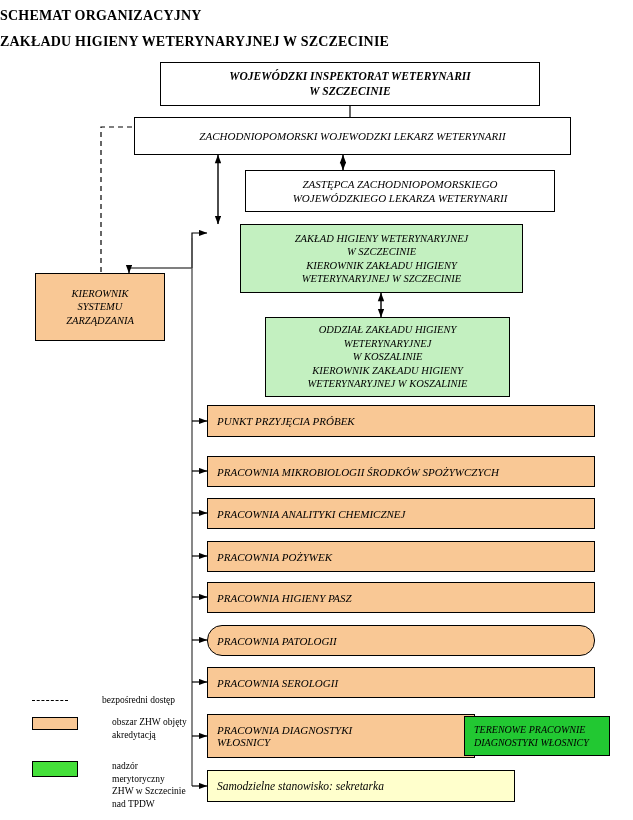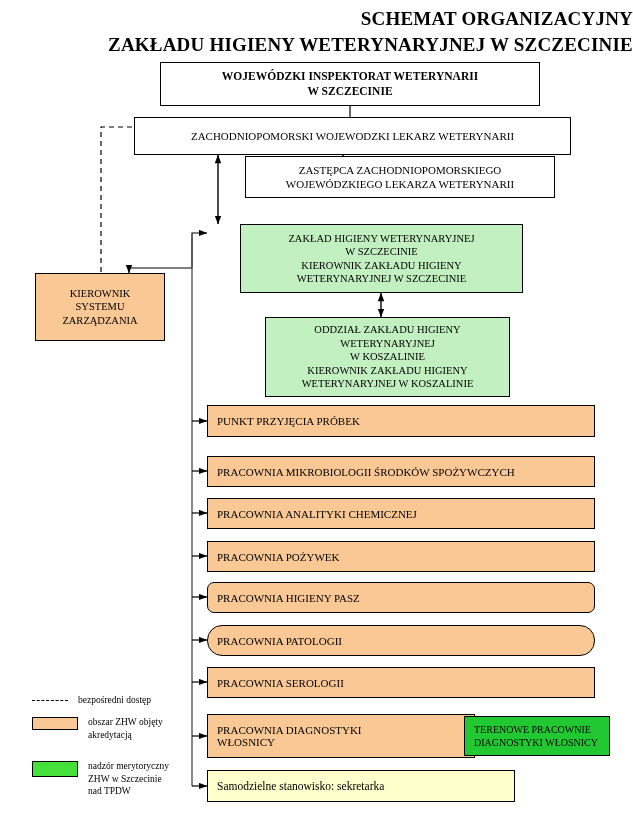--- a/index.html
+++ b/index.html
@@ -34,50 +34,52 @@
     box-sizing: border-box;
     display: flex;
     align-items: center;
     background: #ffffff;
     z-index: 2;
   }
   .node .txt {
     display: block;
     width: 100%;
     white-space: pre-line;
+    font-style: italic;
   }
   .ctr { justify-content: center; text-align: center; }
   .lft { justify-content: flex-end; text-align: left; }
   .lft .txt { padding-left: 9px; }
 
   .title-line {
     position: absolute;
     width: 633px;
-    text-align: right;
+    text-align: left;
     font-weight: bold;
-    font-size: 19px;
+    font-size: 14px;
     letter-spacing: 0.2px;
   }
 
   .t-head   { font-weight: bold; font-size: 11.5px; line-height: 15px; }
   .t-cap    { font-size: 11px;  line-height: 14.5px; }
   .t-capsm  { font-size: 10.5px; line-height: 13.5px; }
   .t-row    { font-size: 11px; }
   .t-small  { font-size: 10px; line-height: 13px; }
   .t-sec    { font-size: 11.5px; }
 
   .legend {
     position: absolute;
     font-size: 9.5px;
     line-height: 12.5px;
   }
   .legend-row {
     position: absolute;
     display: flex;
     align-items: flex-start;
+    gap: 24px;
   }
   .swatch {
     border: 1px solid #000000;
     box-sizing: border-box;
     flex: 0 0 auto;
   }
   .legend-label { padding-left: 10px; white-space: pre-line; }
   .dash-sample {
     flex: 0 0 auto;
     border-top: 1px dashed #000000;
@@ -133,21 +135,21 @@
 
   <div class="node ctr" style="left:160px; top:62px; width:380px; height:44px;">
     <span class="txt t-head">WOJEWÓDZKI INSPEKTORAT WETERYNARII
 W SZCZECINIE</span>
   </div>
 
   <div class="node ctr" style="left:134px; top:117px; width:437px; height:38px;">
     <span class="txt t-cap">ZACHODNIOPOMORSKI WOJEWODZKI LEKARZ WETERYNARII</span>
   </div>
 
-  <div class="node ctr" style="left:245px; top:156px; width:310px; height:42px;">
+  <div class="node ctr" style="left:245px; top:170px; width:310px; height:42px;">
     <span class="txt t-cap">ZASTĘPCA ZACHODNIOPOMORSKIEGO
 WOJEWÓDZKIEGO  LEKARZA WETERYNARII</span>
   </div>
 
   <div class="node ctr" style="left:240px; top:224px; width:283px; height:69px; background:#c3f0c0;">
     <span class="txt t-capsm">ZAKŁAD HIGIENY WETERYNARYJNEJ
 W SZCZECINIE
 KIEROWNIK ZAKŁADU HIGIENY
 WETERYNARYJNEJ W SZCZECINIE</span>
   </div>
@@ -171,21 +173,21 @@
   </div>
   <div class="node lft" style="left:207px; top:456px; width:388px; height:31px; background:#f9c895;">
     <span class="txt t-row">PRACOWNIA MIKROBIOLOGII  ŚRODKÓW SPOŻYWCZYCH</span>
   </div>
   <div class="node lft" style="left:207px; top:498px; width:388px; height:31px; background:#f9c895;">
     <span class="txt t-row">PRACOWNIA ANALITYKI CHEMICZNEJ</span>
   </div>
   <div class="node lft" style="left:207px; top:541px; width:388px; height:31px; background:#f9c895;">
     <span class="txt t-row">PRACOWNIA POŻYWEK</span>
   </div>
-  <div class="node lft" style="left:207px; top:582px; width:388px; height:31px; background:#f9c895;border-radius:7px;">
+  <div class="node lft" style="left:207px; top:582px; width:388px; height:31px; background:#f9c895;">
     <span class="txt t-row">PRACOWNIA HIGIENY PASZ</span>
   </div>
   <div class="node lft" style="left:207px; top:625px; width:388px; height:31px; background:#f9c895;border-radius:15px;">
     <span class="txt t-row">PRACOWNIA PATOLOGII</span>
   </div>
   <div class="node lft" style="left:207px; top:667px; width:388px; height:31px; background:#f9c895;">
     <span class="txt t-row">PRACOWNIA  SEROLOGII</span>
   </div>
   <div class="node lft" style="left:207px; top:714px; width:268px; height:44px; background:#f9c895;">
     <span class="txt t-row">PRACOWNIA DIAGNOSTYKI

